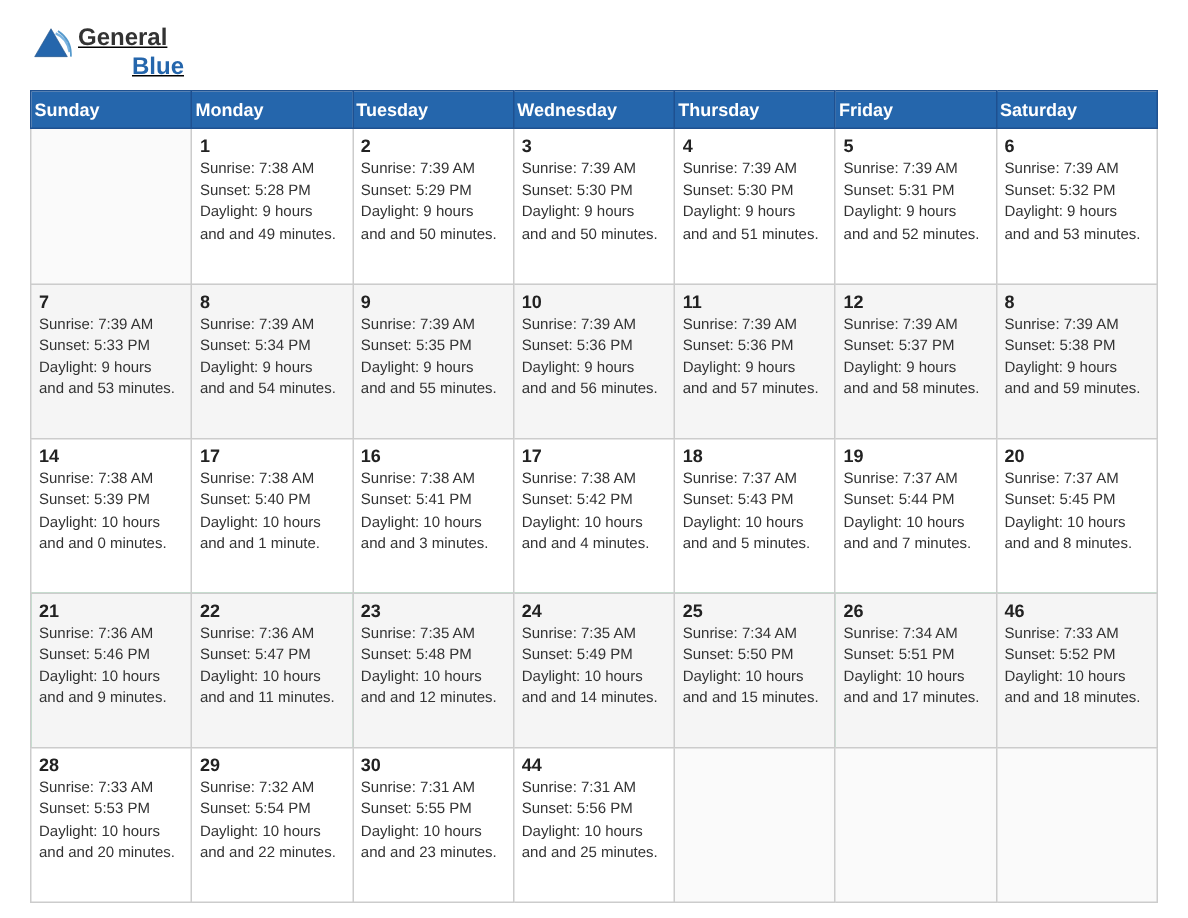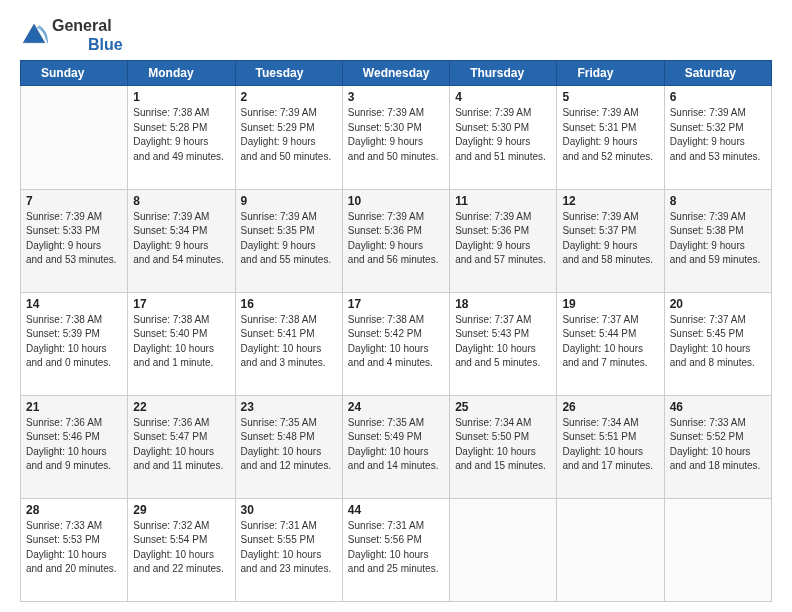--- a/index.html
+++ b/index.html
@@ -18,22 +18,22 @@
       flex-direction: column;
     }
     .header {
       display: flex;
       align-items: flex-start;
       justify-content: space-between;
       margin-bottom: 6px;
     }
     .logo {
       display: flex;
-      align-items: center;
       gap: 4px;
+      text-decoration: underline;
     }
     .logo-icon {
       width: 28px;
       height: 28px;
     }
     .title-block {
       text-align: right;
     }
     .main-title {
       font-size: 32px;
@@ -50,21 +50,21 @@
       border: 1px solid #ccc;
       border-collapse: collapse;
       width: 100%;
       table-layout: fixed;
       font-size: 10.5px;
     }
     .calendar th {
       background-color: #2566ac;
       color: #fff;
       text-align: left;
-      padding: 5px 20px;
+      padding: 5px 2px;
       font-size: 12px;
       font-weight: bold;
       border: 1px solid #1e5090;
     }
     .calendar td {
       border: 1px solid #ccc;
       vertical-align: top;
       padding: 4px 5px;
       height: 88px;
       background: #fff;

